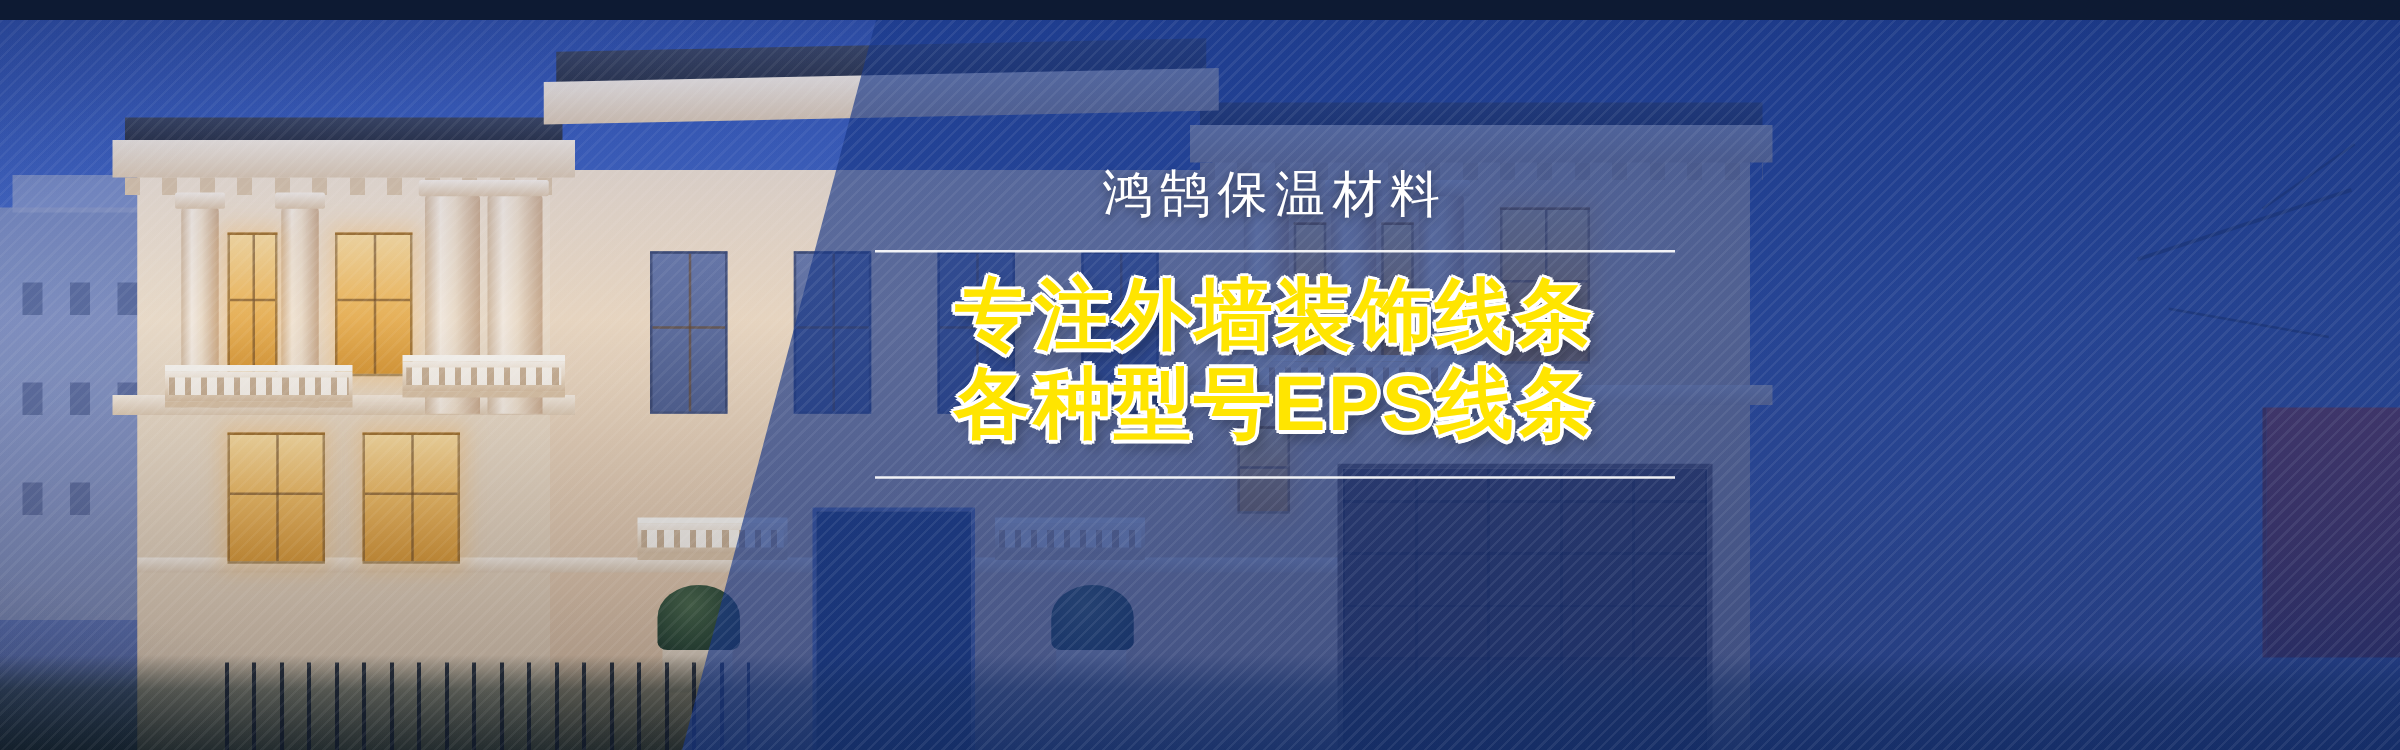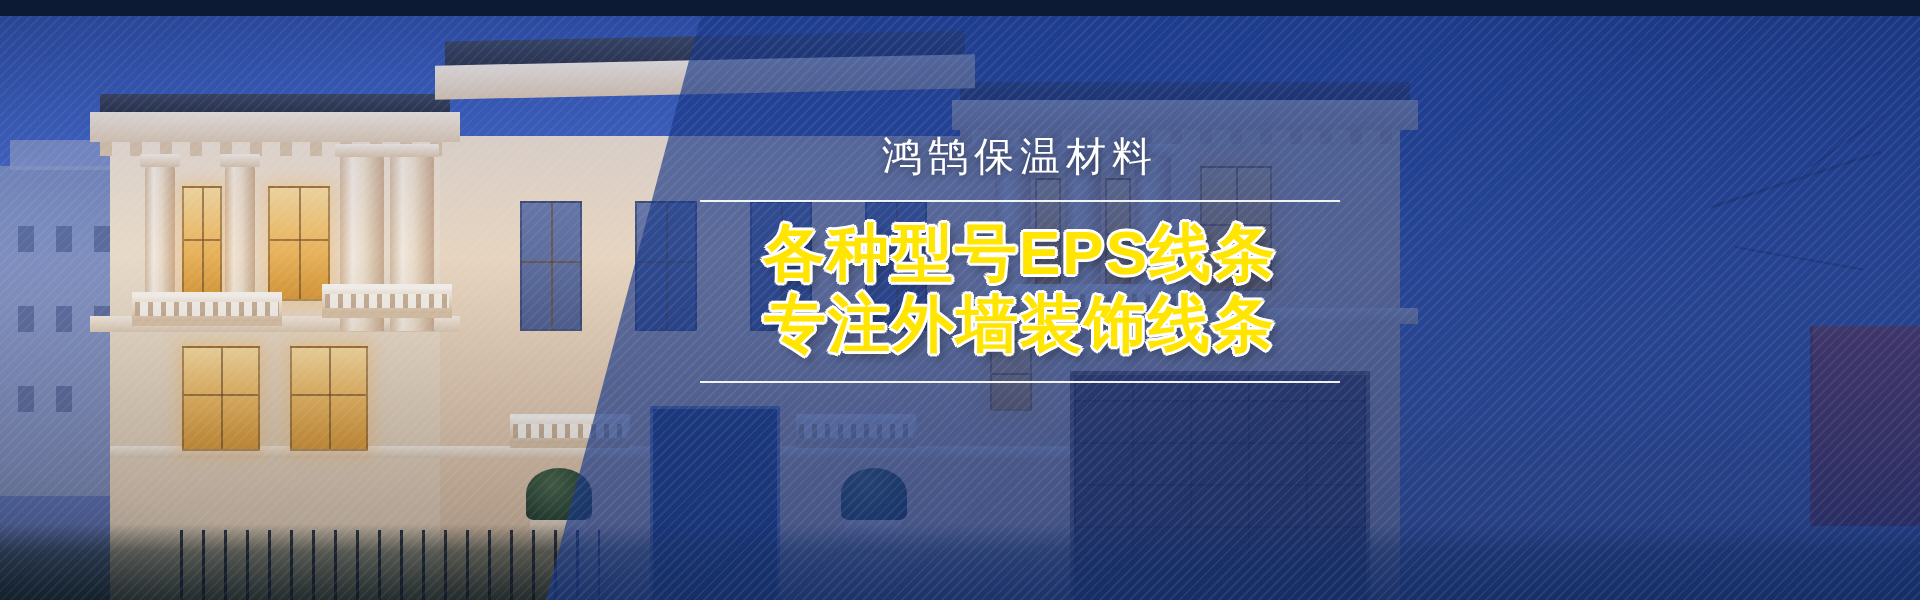--- a/index.html
+++ b/index.html
@@ -357,18 +357,18 @@
     <div class="tone"></div>
     <div class="global-hatch"></div>
   </div>
 
   <div class="overlay-panel"></div>
   <div class="overlay-texture"></div>
 
   <div class="copy">
     <div class="brand">鸿鹄保温材料</div>
     <div class="rule"></div>
+    <div class="headline">专注外墙装饰线条</div>
     <div class="headline">各种型号EPS线条</div>
-    <div class="headline">专注外墙装饰线条</div>
     <div class="rule bottom"></div>
   </div>
 
 </div>
 
 </body></html>

